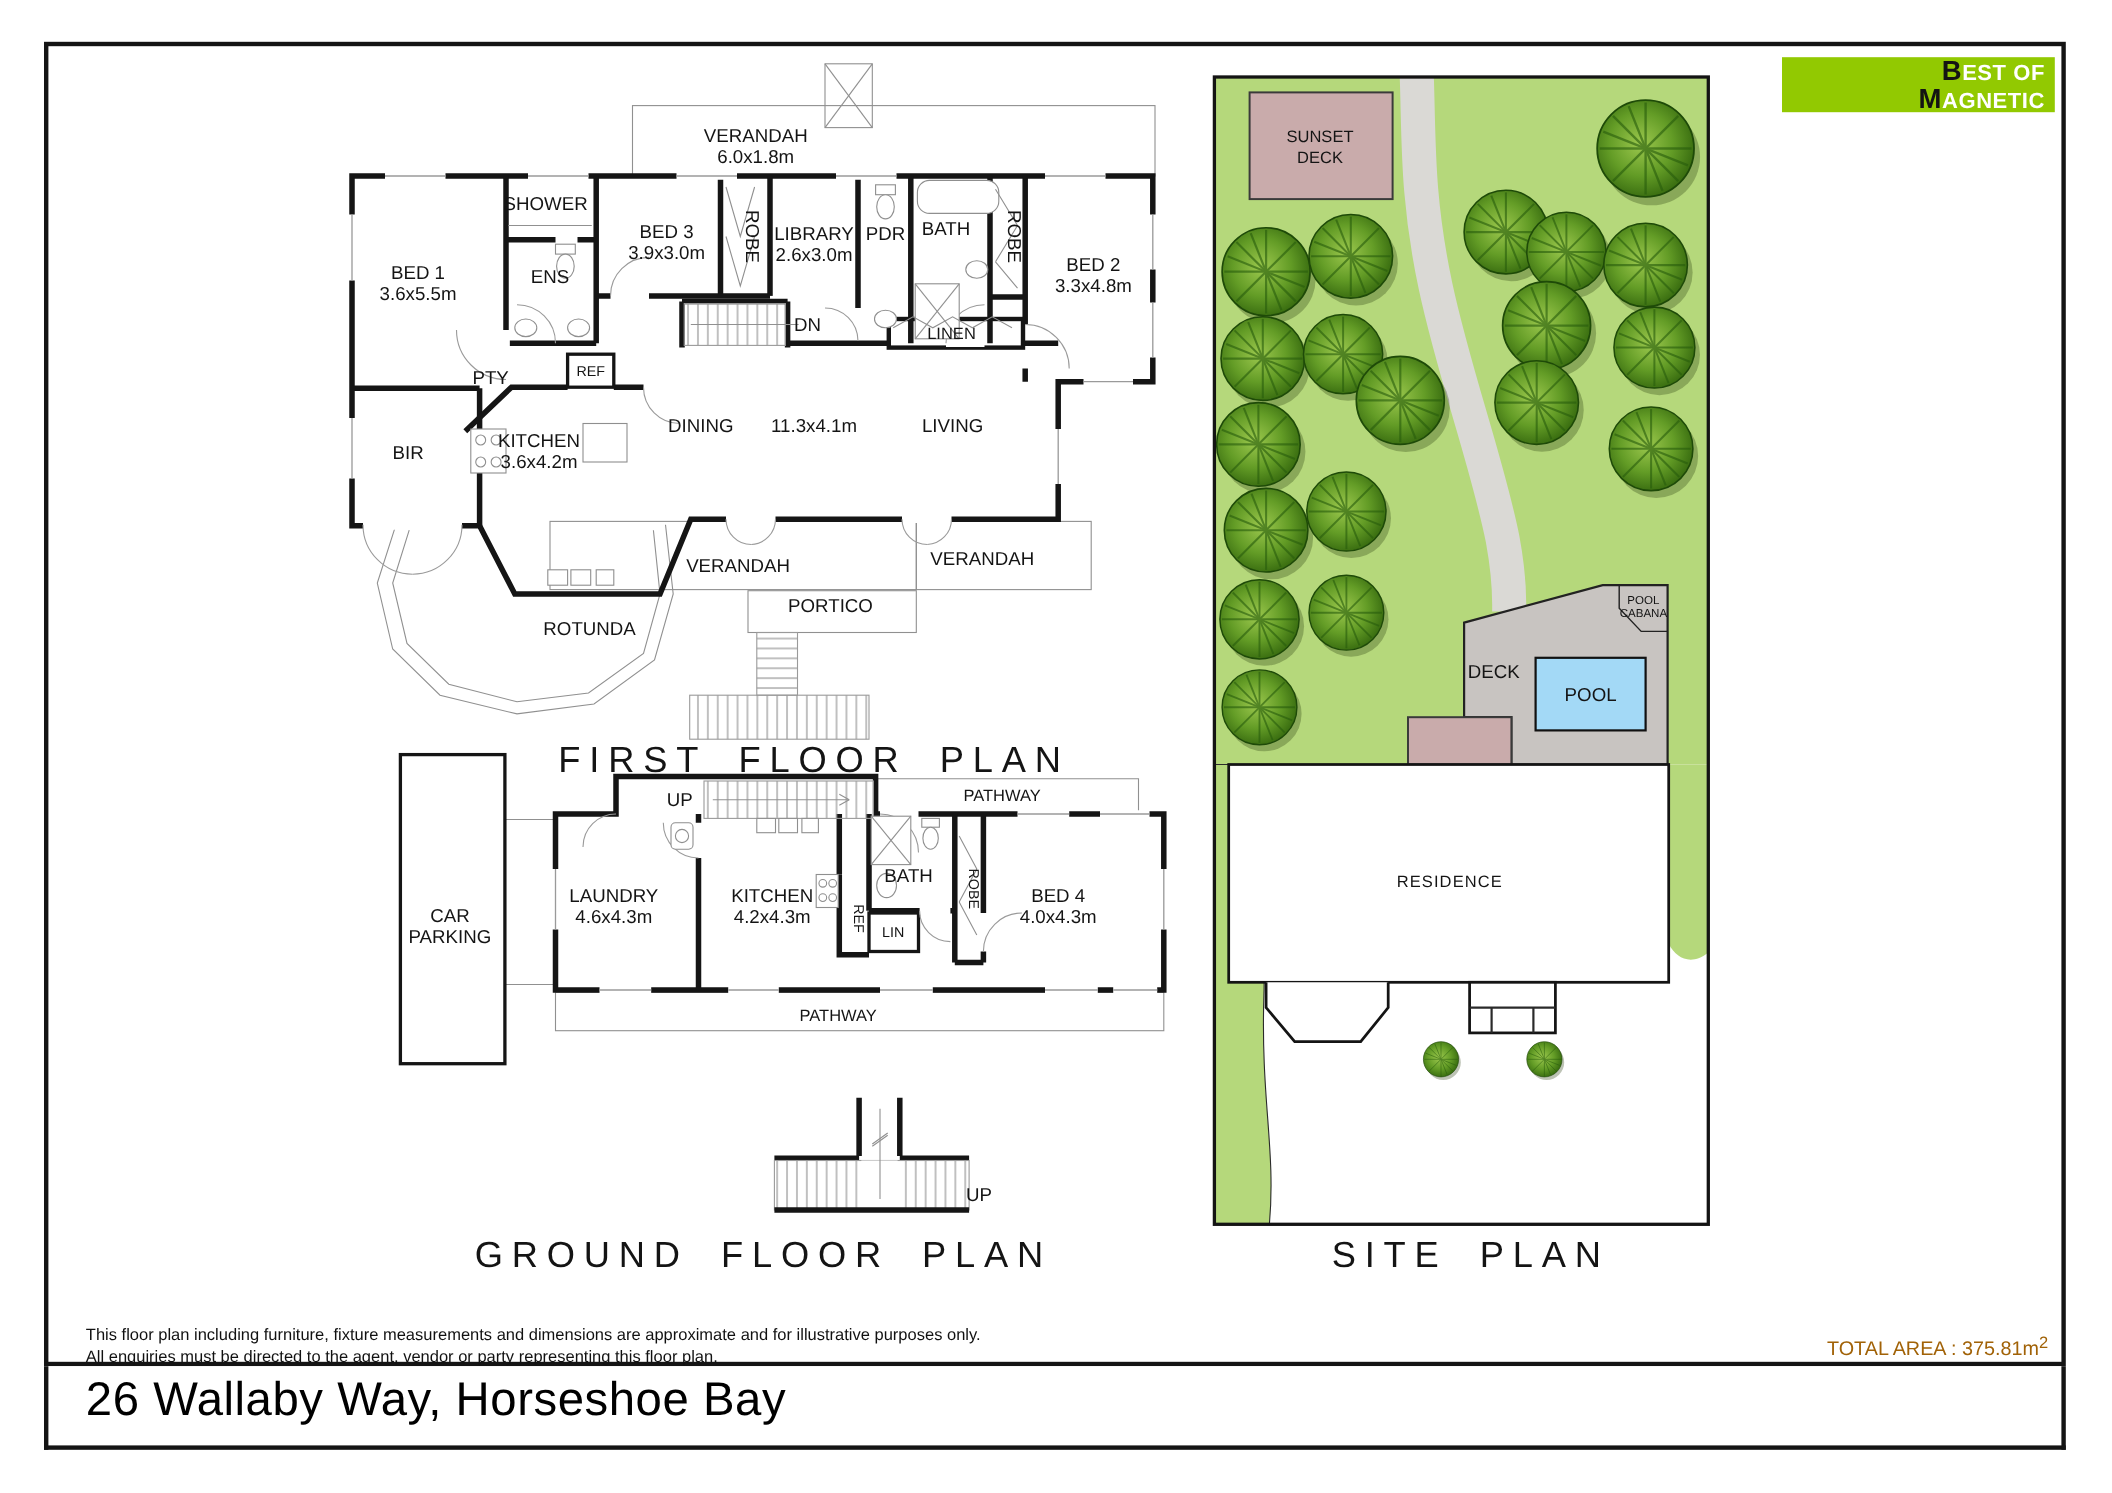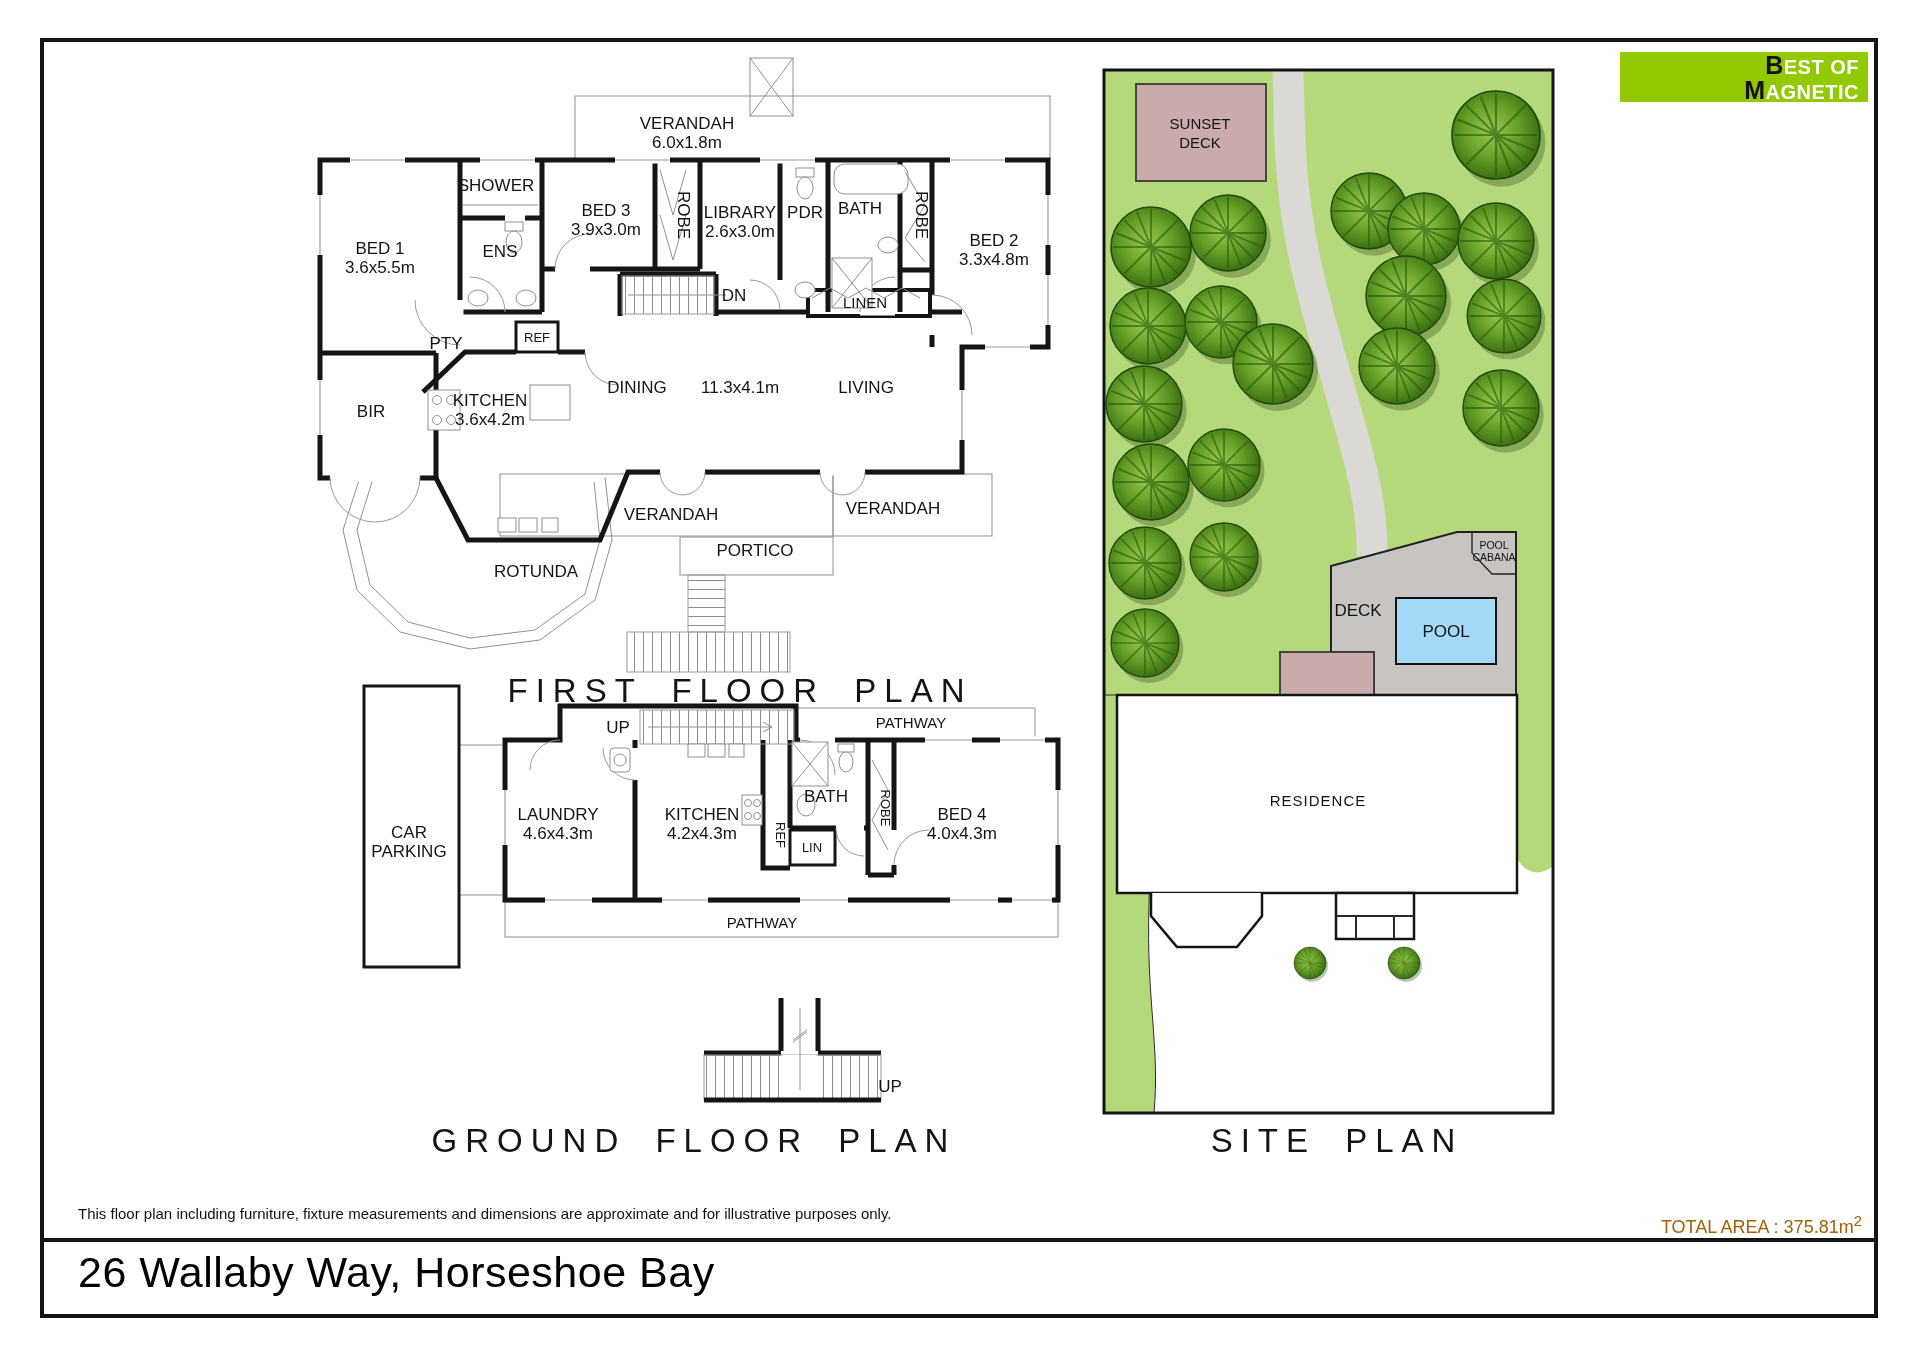--- a/index.html
+++ b/index.html
@@ -375,20 +375,21 @@
       <text class="sm" x="881" y="808" transform="rotate(90 881 808)">ROBE</text>
       <text class="lbl" x="962" y="820">BED 4</text>
       <text class="lbl" x="962" y="839">4.0x4.3m</text>
       <text class="md" x="762" y="928">PATHWAY</text>
       <text class="title" x="694" y="1152">GROUND FLOOR PLAN</text>
     </g>
   </svg>
 
   <div class="disclaimer">
     <div>This floor plan including furniture, fixture measurements and dimensions are approximate and for illustrative purposes only.</div>
+    <div>All enquiries must be directed to the agent, vendor or party representing this floor plan.</div>
   </div>
 
   <div class="total-area"><span>TOTAL AREA : 375.81m</span><sup>2</sup></div>
 
   <div class="address-bar">
     <div class="address-text">26 Wallaby Way, Horseshoe Bay</div>
   </div>
 
 </div>
 

